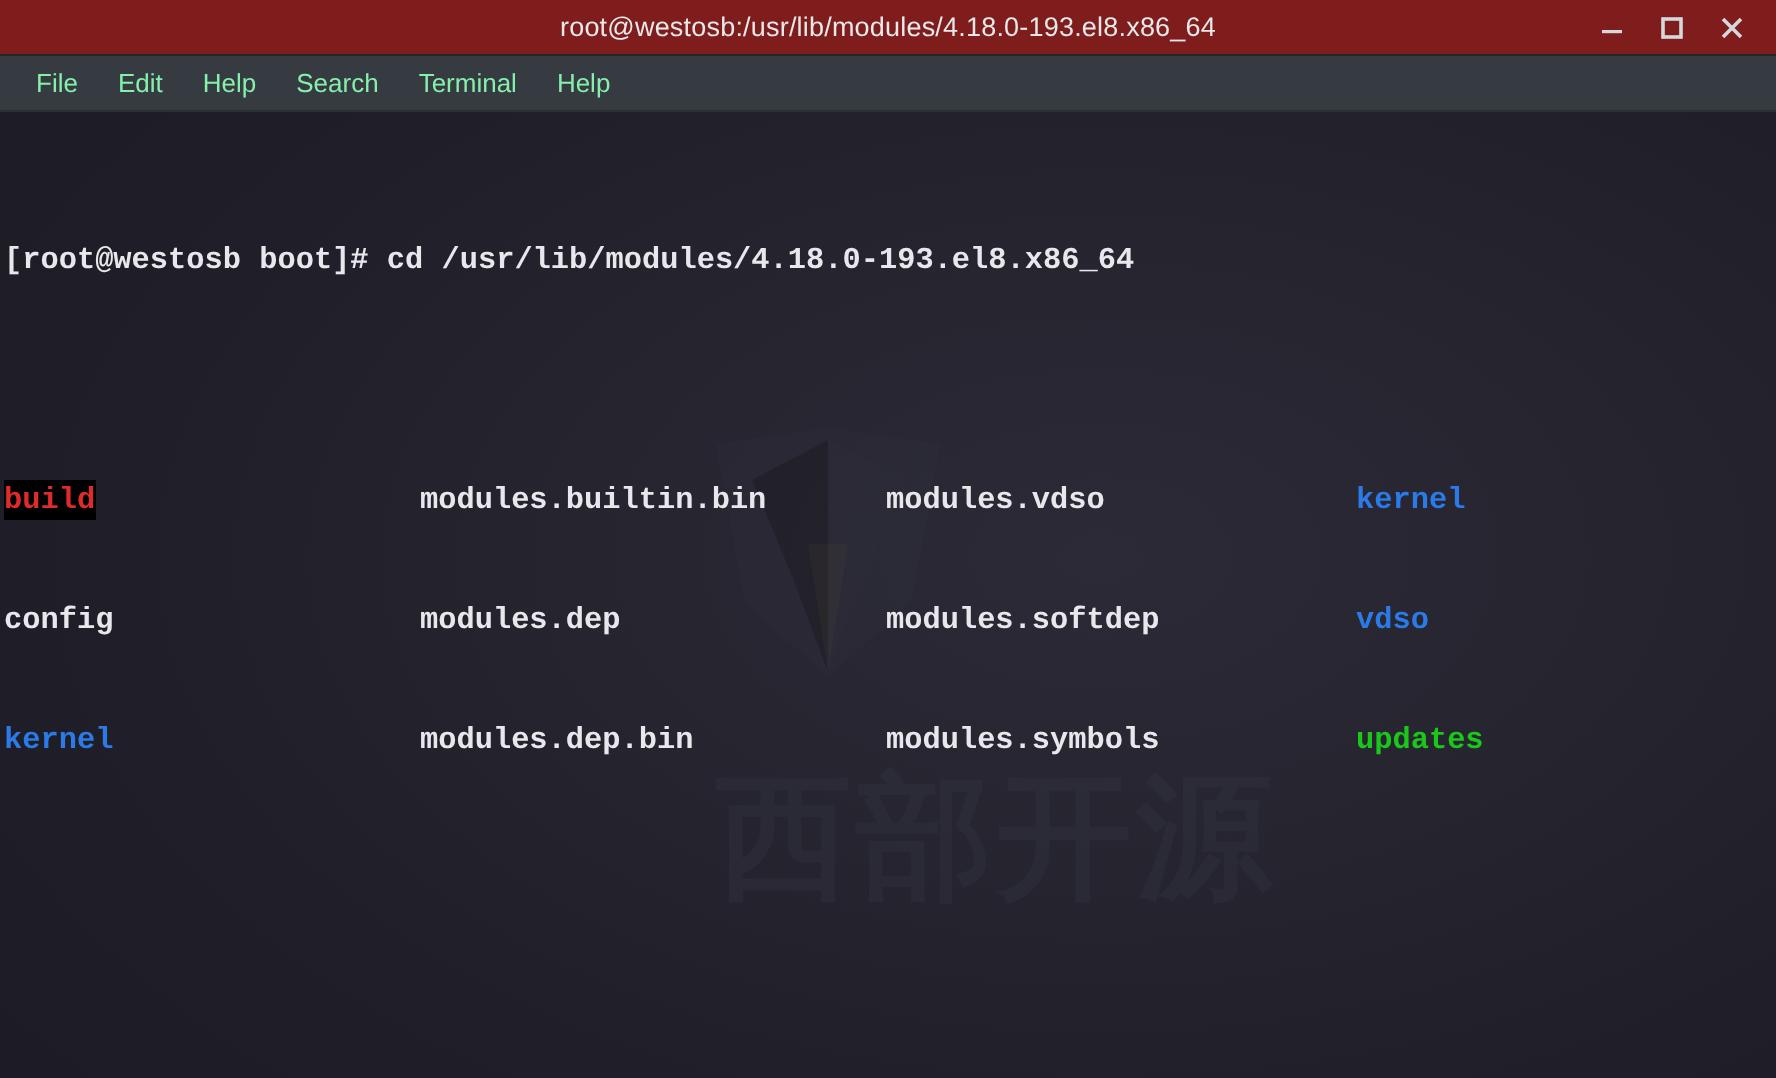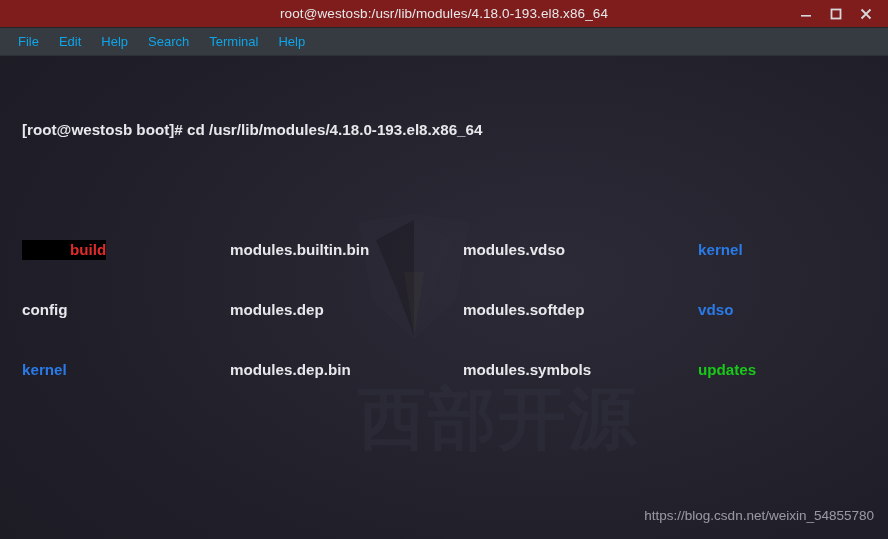--- a/index.html
+++ b/index.html
@@ -46,21 +46,21 @@
     background: #353b40;
     border-bottom: 1px solid #2b3034;
     display: flex;
     align-items: center;
     padding-left: 8px;
     gap: 0px;
   }
   .menuitem {
     font-family: "Liberation Sans", sans-serif;
     font-size: 13px;
-    color: #0ea5e9;
+    color: #86efac;
     padding: 3px 10px;
     white-space: nowrap;
   }
 
   
   .terminal {
     position: relative;
     width: 888px;
     height: 483px;
     background:
@@ -95,43 +95,42 @@
     color: rgba(225,227,232,0.62);
     white-space: nowrap;
     pointer-events: none;
   }
 
   .screen {
     position: absolute;
     left: 0; top: 0;
     width: 768px; height: 483px;
     padding: 4px 0 0 2px;
-    font-family: Liberation Sans, sans-serif;
+    font-family: Liberation Mono, monospace;
     font-size: 15.2px;
     font-weight: 700;
     line-height: 20px;
     color: #e8e8ec;
     white-space: pre;
-    margin-left: 20px;
   }
   .row { height: 20px; position: relative; white-space: pre; }
   .col {
     position: absolute;
     top: 0;
     white-space: pre;
   }
   .c1 { left: 0px; }
   .c2 { left: 208px; }
   .c3 { left: 441px; }
   .c4 { left: 676px; }
 
   .fg-white  { color: #e8e8ec; }
   .fg-blue   { color: #2a7ae8; }
   .fg-green  { color: #19c819; }
-  .fg-red    { color: #e02b2b; padding-left: 48px; }
+  .fg-red    { color: #e02b2b; }
   .bg-black  { background: #000000; }
 </style>
 </head>
 <body>
 
 <div class="titlebar">
   <div class="titlebar-title">root@westosb:/usr/lib/modules/4.18.0-193.el8.x86_64</div>
   <div class="winbtns">
     <div class="winbtn">
       <svg width="12" height="12" viewBox="0 0 12 12">
@@ -163,21 +162,20 @@
 <div class="terminal">
 
   <svg class="wm-logo" viewBox="0 0 120 125">
     <path d="M62 0 L118 8 L104 86 L62 125 L20 86 L6 8 Z" fill="rgba(160,160,185,0.035)"></path>
     <path d="M62 6 L24 26 L44 74 L62 122 Z" fill="rgba(0,0,0,0.30)"></path>
     <path d="M62 6 L100 26 L80 74 L62 122 Z" fill="rgba(120,120,145,0.045)"></path>
     <path d="M52 58 L62 122 L72 58 Z" fill="rgba(150,140,60,0.10)"></path>
   </svg>
 
   <div class="wm-text">西部开源</div>
-  <div class="wm-url">https://blog.csdn.net/weixin_54855780</div>
 
   <div class="screen">
 
     <div class="row">
       <span class="col c1 fg-white">[root@westosb boot]# cd /usr/lib/modules/4.18.0-193.el8.x86_64</span>
     </div>
 
 
     
     <div class="row">

